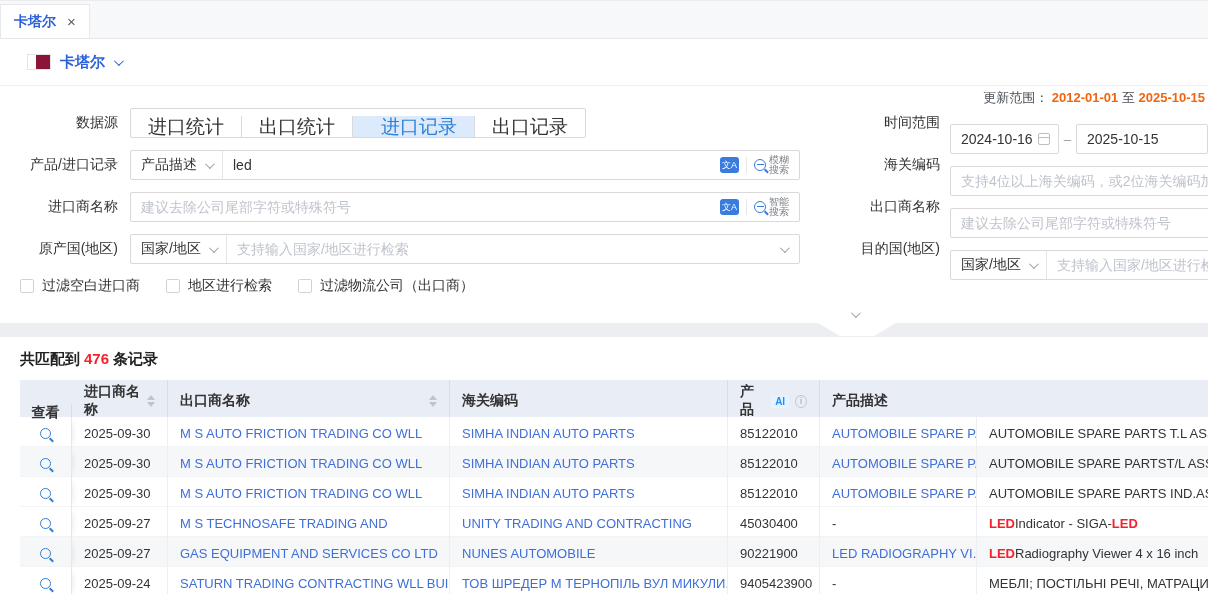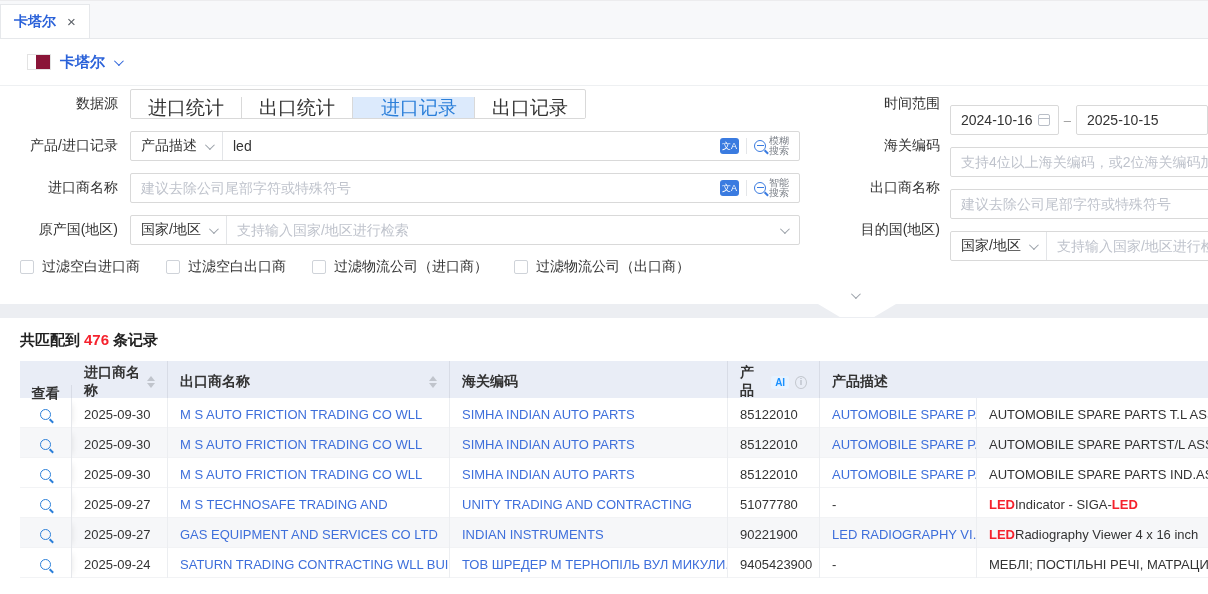--- a/index.html
+++ b/index.html
@@ -149,20 +149,26 @@
     <span class="flag">
         <span class="flag-white"></span>
         <span class="flag-maroon"></span>
       </span>
     <span class="country-name">卡塔尔</span>
     <span class="chev blue"></span>
   </div>
 
   <div class="filter-panel">
 
+    <div class="update-range">
+      <span>更新范围：</span>
+      <span class="orange">2012-01-01</span>
+      <span>至</span>
+      <span class="orange">2025-10-15</span>
+    </div>
 
     <div class="frow">
       <div class="flabel">数据源</div>
       <div class="fctrl">
         <div class="seg">
             <div class="opt">进口统计</div>
             <div class="opt">出口统计</div>
             <div class="opt active">进口记录</div>
             <div class="opt">出口记录</div>
           </div>
@@ -242,25 +248,21 @@
       </div>
     </div>
 
     <div class="cbrow">
         <label class="cb">
           <span class="cbbox"></span>
           <span>过滤空白进口商</span>
         </label>
         <label class="cb">
           <span class="cbbox"></span>
-          <span>过滤空白出口商</span>
-        </label>
-        <label class="cb">
-          <span class="cbbox"></span>
-          <span>过滤物流公司（进口商）</span>
+          <span>地区进行检索</span>
         </label>
         <label class="cb">
           <span class="cbbox"></span>
           <span>过滤物流公司（出口商）</span>
         </label>
       </div>
 
     <div class="gray-band">
       <div class="collapse-tab"></div>
       <span class="chev gray collapse-chev"></span>
@@ -331,35 +333,35 @@
             <div class="tc link">AUTOMOBILE SPARE P...</div>
             <div class="tc desc">AUTOMOBILE SPARE PARTS IND.ASS...</div>
           </div>
           <div class="trow">
             <div class="tc view-c">
               <span class="mag"></span>
             </div>
             <div class="tc">2025-09-27</div>
             <div class="tc link">M S TECHNOSAFE TRADING AND</div>
             <div class="tc link">UNITY TRADING AND CONTRACTING</div>
-            <div class="tc">51077780</div>
+            <div class="tc">45030400</div>
             <div class="tc">-</div>
             <div class="tc desc">
               <span class="led">LED</span>
               <span> Indicator - SIGA-</span>
               <span class="led">LED</span>
             </div>
           </div>
           <div class="trow">
             <div class="tc view-c">
               <span class="mag"></span>
             </div>
             <div class="tc">2025-09-27</div>
             <div class="tc link">GAS EQUIPMENT AND SERVICES CO LTD</div>
-            <div class="tc link">INDIAN INSTRUMENTS</div>
+            <div class="tc link">NUNES AUTOMOBILE</div>
             <div class="tc">90221900</div>
             <div class="tc link">LED RADIOGRAPHY VI...</div>
             <div class="tc desc">
               <span class="led">LED</span>
               <span> Radiography Viewer 4 x 16 inch</span>
             </div>
           </div>
           <div class="trow">
             <div class="tc view-c">
               <span class="mag"></span>

